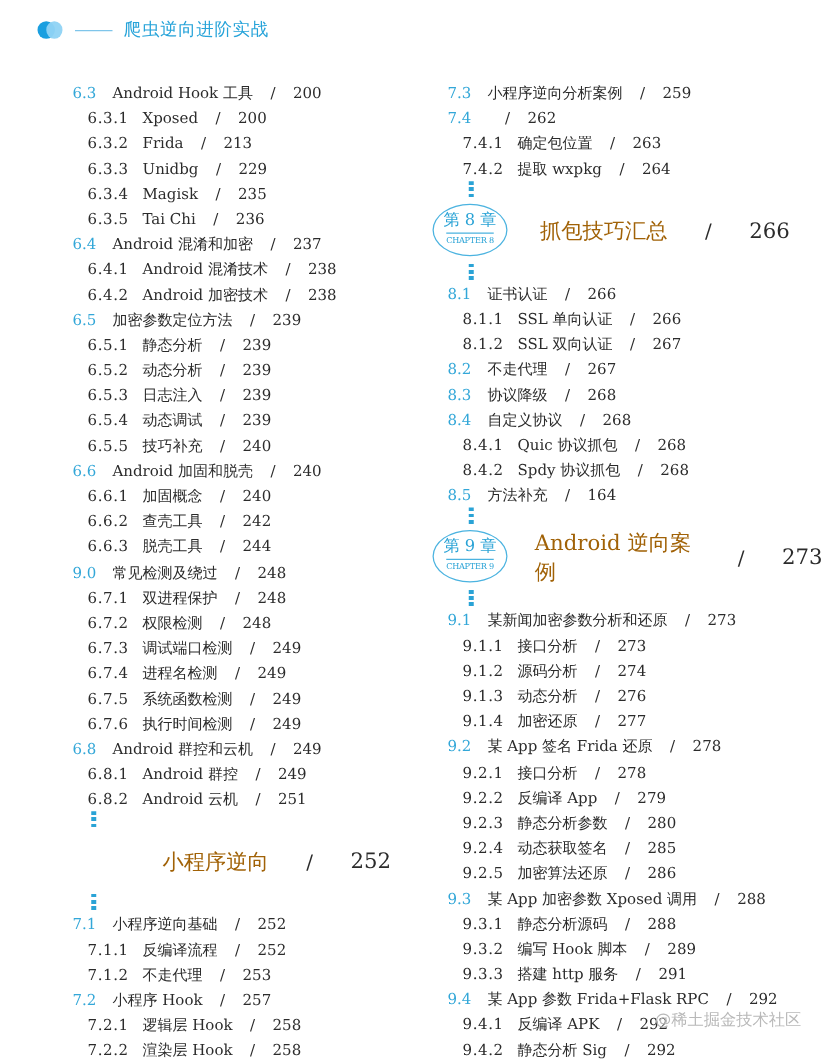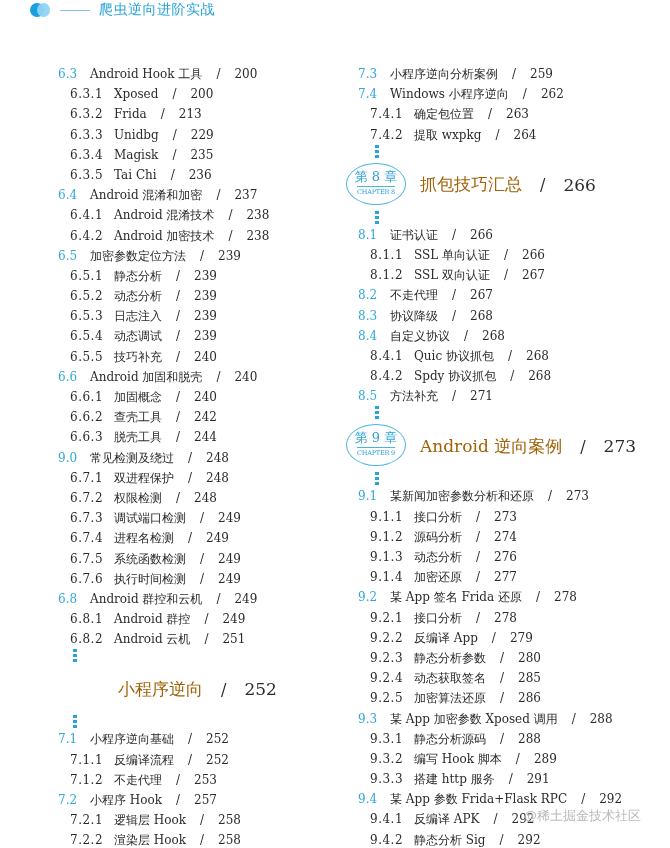--- a/index.html
+++ b/index.html
@@ -1,35 +1,35 @@
 <!DOCTYPE html>
 <html><head>
 <meta charset="utf-8">
 <style>
   html, body { margin:0; padding:0; background:#ffffff; }
   body { width:670px; height:848px; position:relative; overflow:hidden;
          font-family:"DejaVu Serif","Liberation Serif",serif; color:#2b2b2b; }
-  .header { position:absolute; left:30px; top:0; height:20px; display:flex; align-items:center;justify-content:space-between; }
+  .header { position:absolute; left:30px; top:14px; height:20px; display:flex; align-items:center;justify-content:space-between; }
   .dots { position:relative; width:20px; height:14px; }
   .dot1 { position:absolute; left:0; top:0; width:14px; height:14px; border-radius:50%; background:#1a9fe0; }
   .dot2 { position:absolute; left:7px; top:0; width:13px; height:14px; border-radius:50%; background:#8fd3f4; opacity:.95; }
   .hline { width:30px; height:1px; background:#7fc5ea; margin:0 9px 0 10px; }
   .htitle { font-size:14px; color:#26a3d9; letter-spacing:0.5px; }
 
   .col { position:absolute; top:64px; }
   .col.left { left:58px; width:280px; }
   .col.right { left:358px; width:300px; }
   .entry { height:20.2px; line-height:20.2px; font-size:12px; white-space:nowrap; display:flex; }
   .entry .num { display:inline-block; }
   .entry.sec .num { color:#33a7d8; width:32px; }
   .entry.sub { padding-left:12px; }
   .entry.sub .num { width:44px; color:#2b2b2b; letter-spacing:0.5px; }
   .entry .sep { margin:0 14px 0 14px; }
   .entry .title { }
-  .chapter { position:relative; height:80px; display:flex; align-items:center; }
+  .chapter { position:relative; height:80px; display:flex; align-items:center;gap:12px; }
   .chapter.ch7 { margin-left:-14px; }
   .chapter.ch8, .chapter.ch9 { margin-left:-12px; }
   .badge { position:relative; width:62px; height:80px; }
   .badge .vdots-top, .badge .vdots-bot { position:absolute; left:29px; width:4px; height:14px;
       background:repeating-linear-gradient(to bottom,#2aa3d6 0 3px,transparent 3px 5px); }
   .badge .vdots-top { top:0; }
   .badge .vdots-bot { bottom:0; }
   .badge .oval { position:absolute; left:0; top:18px; width:60px; height:42px; border:1.2px solid #4bb3e0; border-radius:50%;
       text-align:center; box-sizing:border-box; }
   .badge .ch-cn { font-size:13px; color:#2aa3d6; margin-top:5px; line-height:15px; }
@@ -275,21 +275,20 @@
   </div>
 <div class="col right" id="col-right">
     <div class="entry sec">
       <span class="num">7.3</span>
       <span class="title">小程序逆向分析案例</span>
       <span class="sep">/</span>
       <span class="page">259</span>
     </div>
     <div class="entry sec">
       <span class="num">7.4</span>
-      <span class="title">Windows 小程序逆向</span>
       <span class="sep">/</span>
       <span class="page">262</span>
     </div>
     <div class="entry sub">
       <span class="num">7.4.1</span>
       <span class="title">确定包位置</span>
       <span class="sep">/</span>
       <span class="page">263</span>
     </div>
     <div class="entry sub">
@@ -357,21 +356,21 @@
     <div class="entry sub">
       <span class="num">8.4.2</span>
       <span class="title">Spdy 协议抓包</span>
       <span class="sep">/</span>
       <span class="page">268</span>
     </div>
     <div class="entry sec">
       <span class="num">8.5</span>
       <span class="title">方法补充</span>
       <span class="sep">/</span>
-      <span class="page">271</span>
+      <span class="page">164</span>
     </div>
     <div class="chapter ch9">
       <div class="badge">
         <div class="vdots-top"></div>
         <div class="oval">
           <div class="ch-cn">第 9 章</div>
           <div class="ch-rule"></div>
           <div class="ch-en">CHAPTER 9</div>
         </div>
         <div class="vdots-bot"></div>

